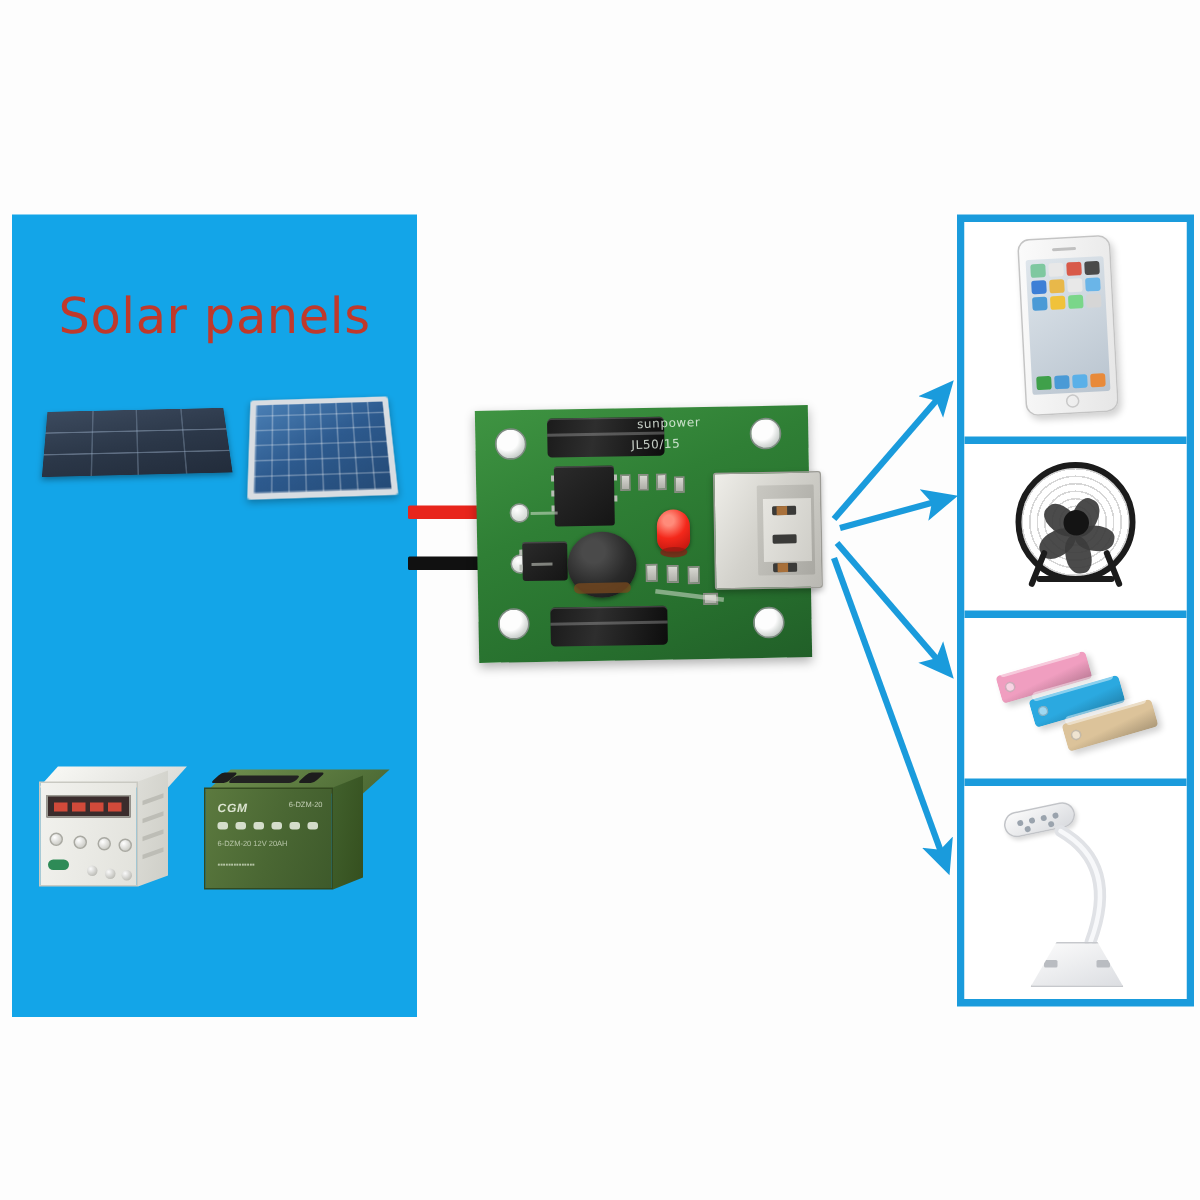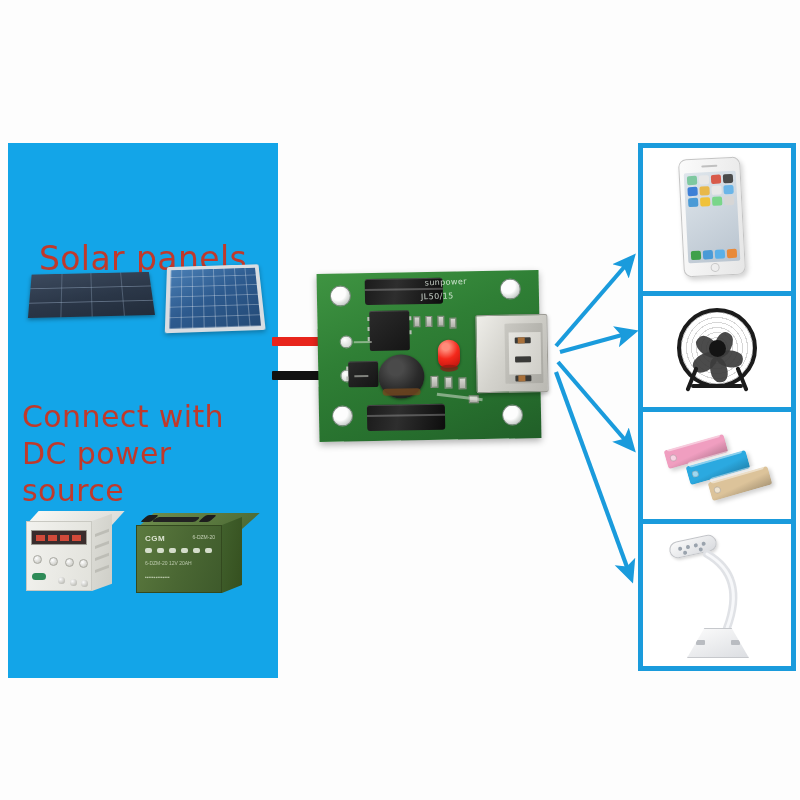--- a/index.html
+++ b/index.html
@@ -7,21 +7,21 @@
        font-family:"Liberation Sans","DejaVu Sans",sans-serif;}
 
   .stage{position:absolute;inset:0;background:#fdfdfd;}
 
   
   .bluepanel{position:absolute;left:8px;top:143px;width:270px;height:535px;
              background:#13a5e8;}
   .bp-title{position:absolute;left:0;width:100%;text-align:center;
             color:#c0392b;font-size:33px;letter-spacing:.4px;
             font-family:"DejaVu Sans",sans-serif;}
-  .bp-title.t1{top:48px;margin-top:48px;}
+  .bp-title.t1{top:48px;}
   .bp-title.t2{top:255px;font-size:30px;line-height:37px;text-align:left;
                left:14px;width:258px;}
 
   
   .panel-flat{position:absolute;left:22px;top:127px;width:122px;height:48px;
               background:linear-gradient(170deg,#3c4a5e 0%,#2b3748 55%,#222c3b 100%);
               transform:perspective(260px) rotateX(26deg) rotateZ(-1.5deg);
               box-shadow:0 2px 4px rgba(0,0,0,.35);}
   .panel-flat::before,.panel-flat::after{content:"";position:absolute;left:0;right:0;
               height:1px;background:rgba(160,180,205,.45);}
@@ -74,21 +74,21 @@
             background:linear-gradient(100deg,#6d8c4c,#4e6c36);
             transform:skewX(-48deg);transform-origin:left bottom;}
   .batt-side{position:absolute;left:86px;top:12px;width:20px;height:68px;
              background:linear-gradient(100deg,#41602c,#35501f);
              transform:skewY(-22deg);transform-origin:left top;}
   .batt-handle{position:absolute;left:18px;top:4px;width:44px;height:5px;
                border-radius:3px;background:#222;transform:skewX(-48deg);}
   .batt-term{position:absolute;top:2px;width:11px;height:7px;background:#1d1d1d;
              border-radius:2px;transform:skewX(-48deg);}
   .batt-logo{position:absolute;left:8px;top:8px;color:#e8eede;font-size:8px;
-             font-weight:bold;letter-spacing:.5px;opacity:.92;}
+             font-weight:bold;letter-spacing:.5px;opacity:.92;font-style:italic;}
   .batt-code{position:absolute;right:6px;top:8px;color:#dfe7d2;font-size:5px;
              opacity:.8;}
   .batt-dots{position:absolute;left:8px;top:22px;display:flex;gap:5px;}
   .batt-dots span{width:7px;height:5px;border-radius:2px;background:#e3eadb;
                   opacity:.9;display:block;}
   .batt-txt{position:absolute;left:8px;right:6px;color:#d9e3cc;font-size:5px;
             line-height:7px;opacity:.75;}
 
   
   .wire{position:absolute;height:9px;border-radius:1px;}
@@ -234,22 +234,21 @@
       <span class="pf-v" style="left:25%"></span>
       <span class="pf-v" style="left:50%"></span>
       <span class="pf-v" style="left:75%"></span>
     </div>
 
     <div class="panel-framed">
       <div class="panel-cells"></div>
     </div>
 
     <div class="bp-title t2">
-      <span>Connect with</span><br>
-      <span>DC power source</span>
+      <br>
     </div>
 
     <div class="psu">
       <div class="psu-top"></div>
       <div class="psu-side">
           <i style="top:14px"></i>
           <i style="top:26px"></i>
           <i style="top:38px"></i>
           <i style="top:50px"></i>
         </div>

